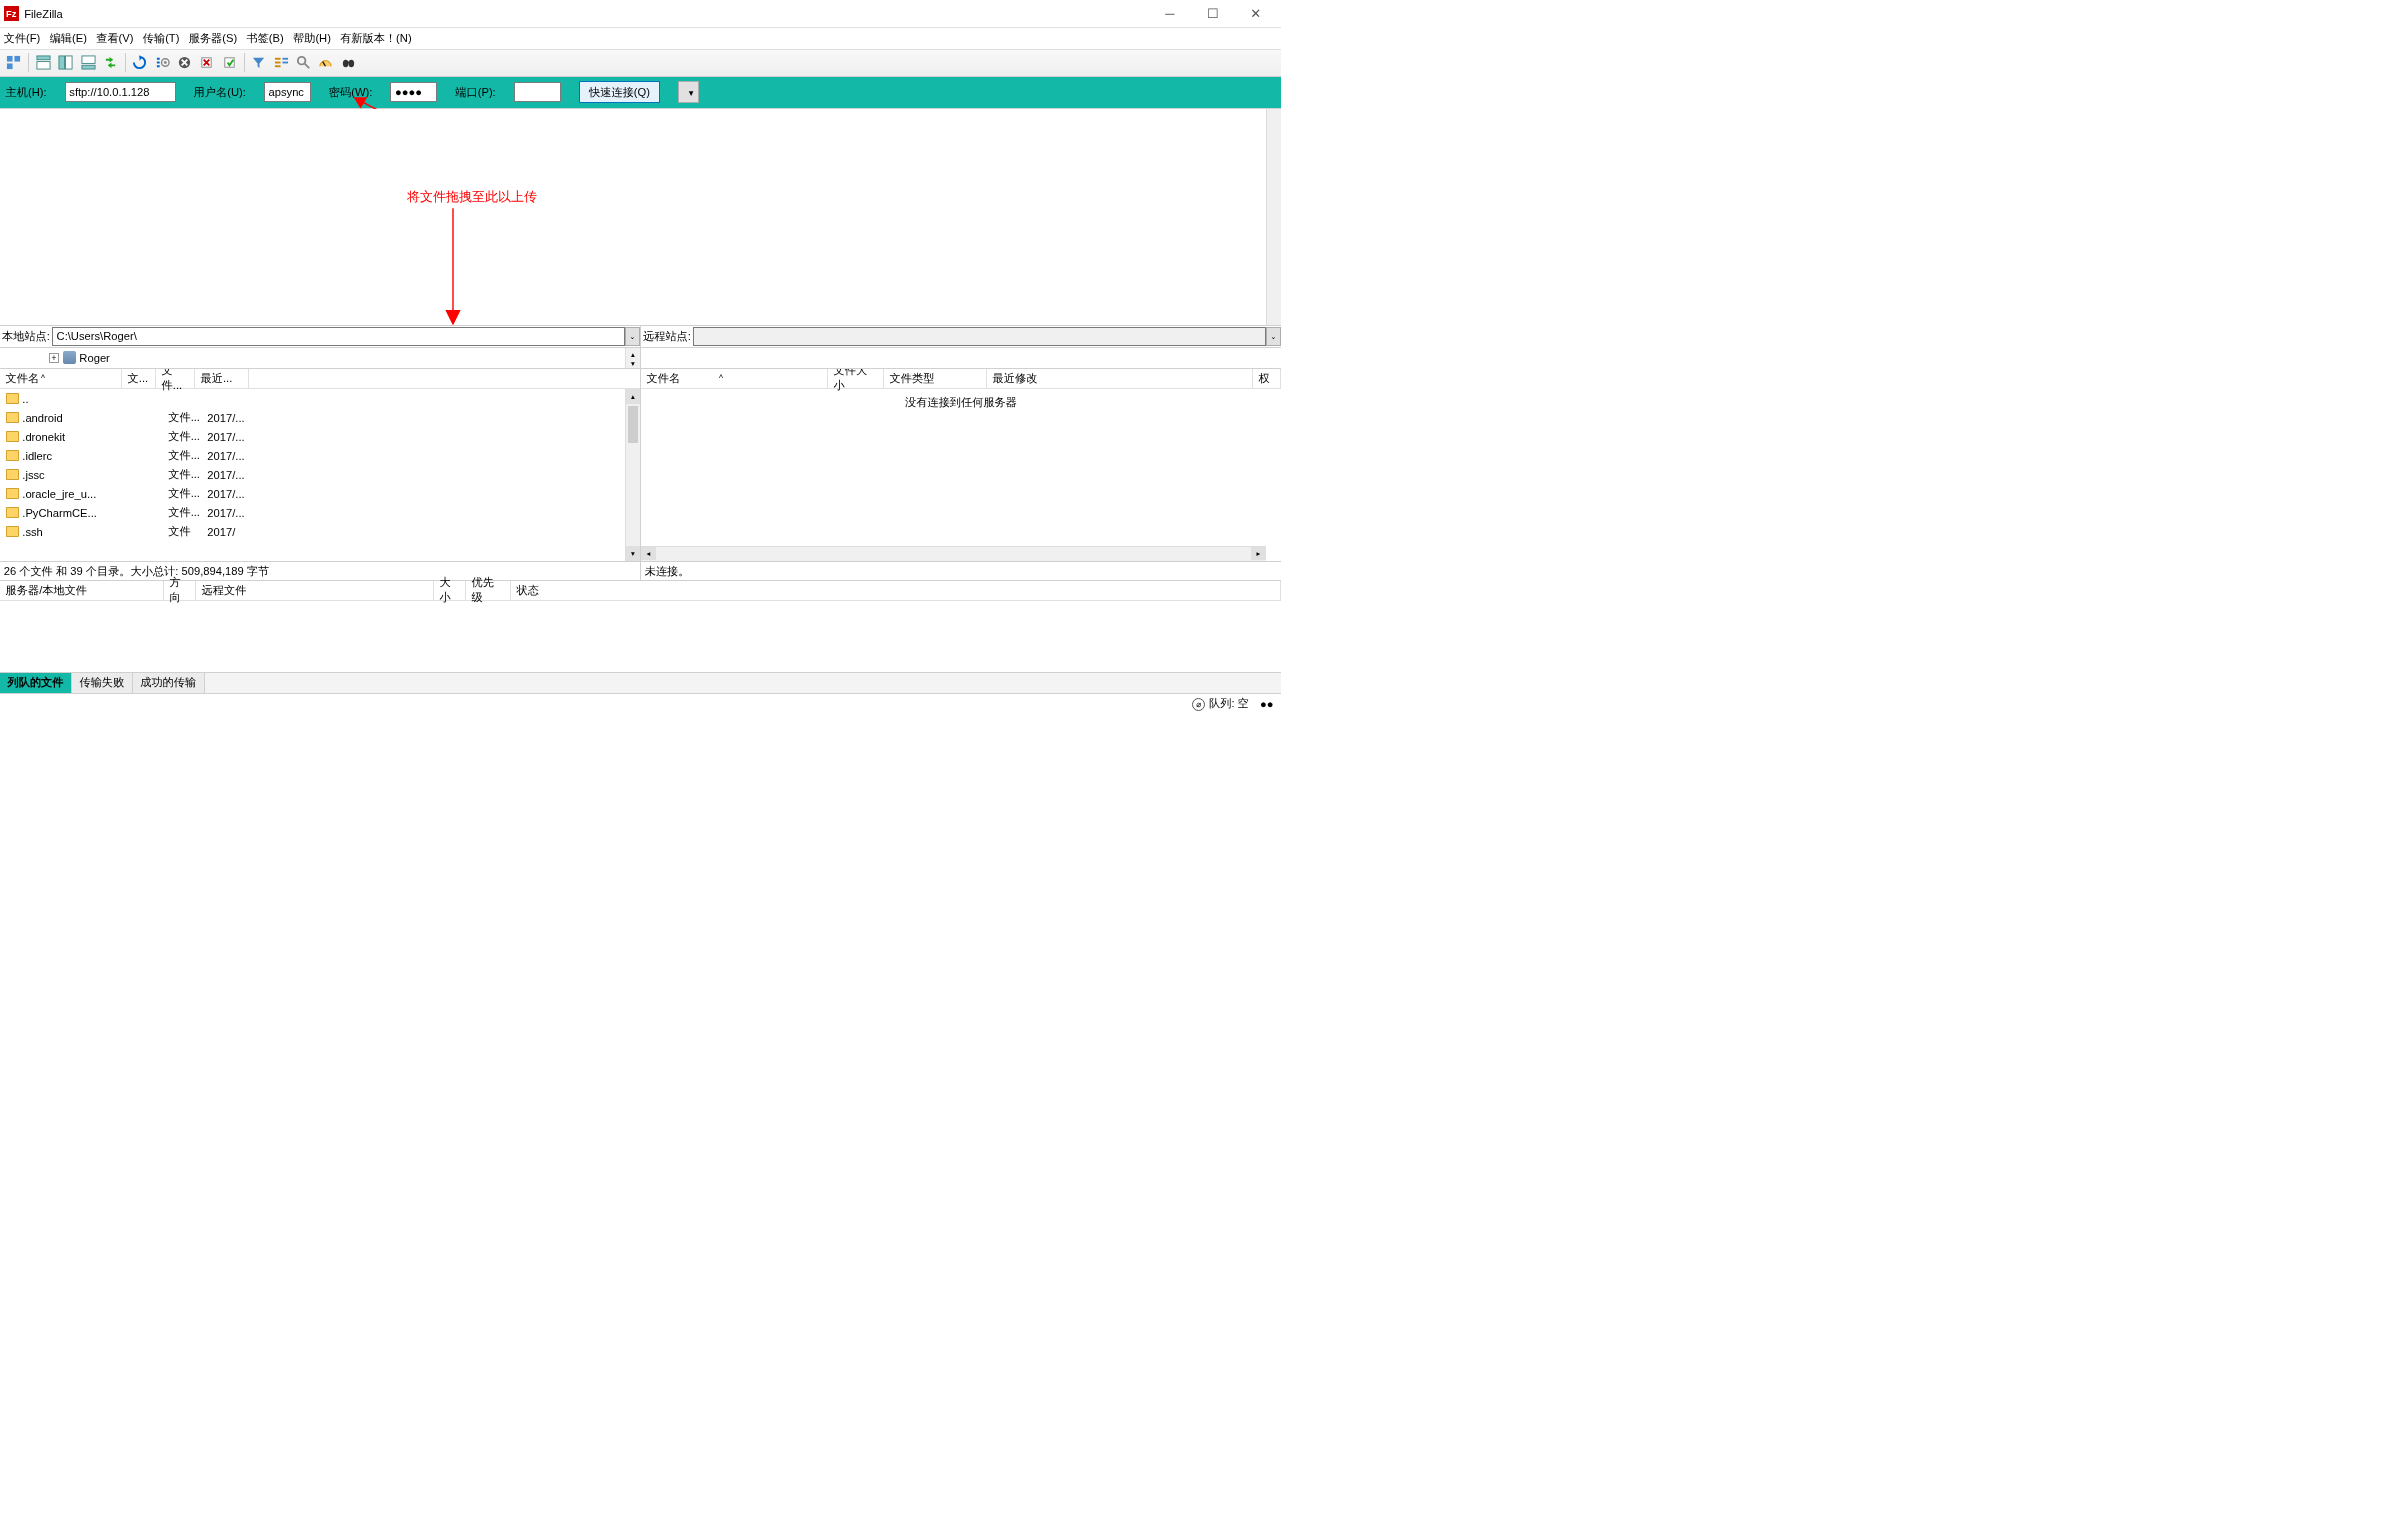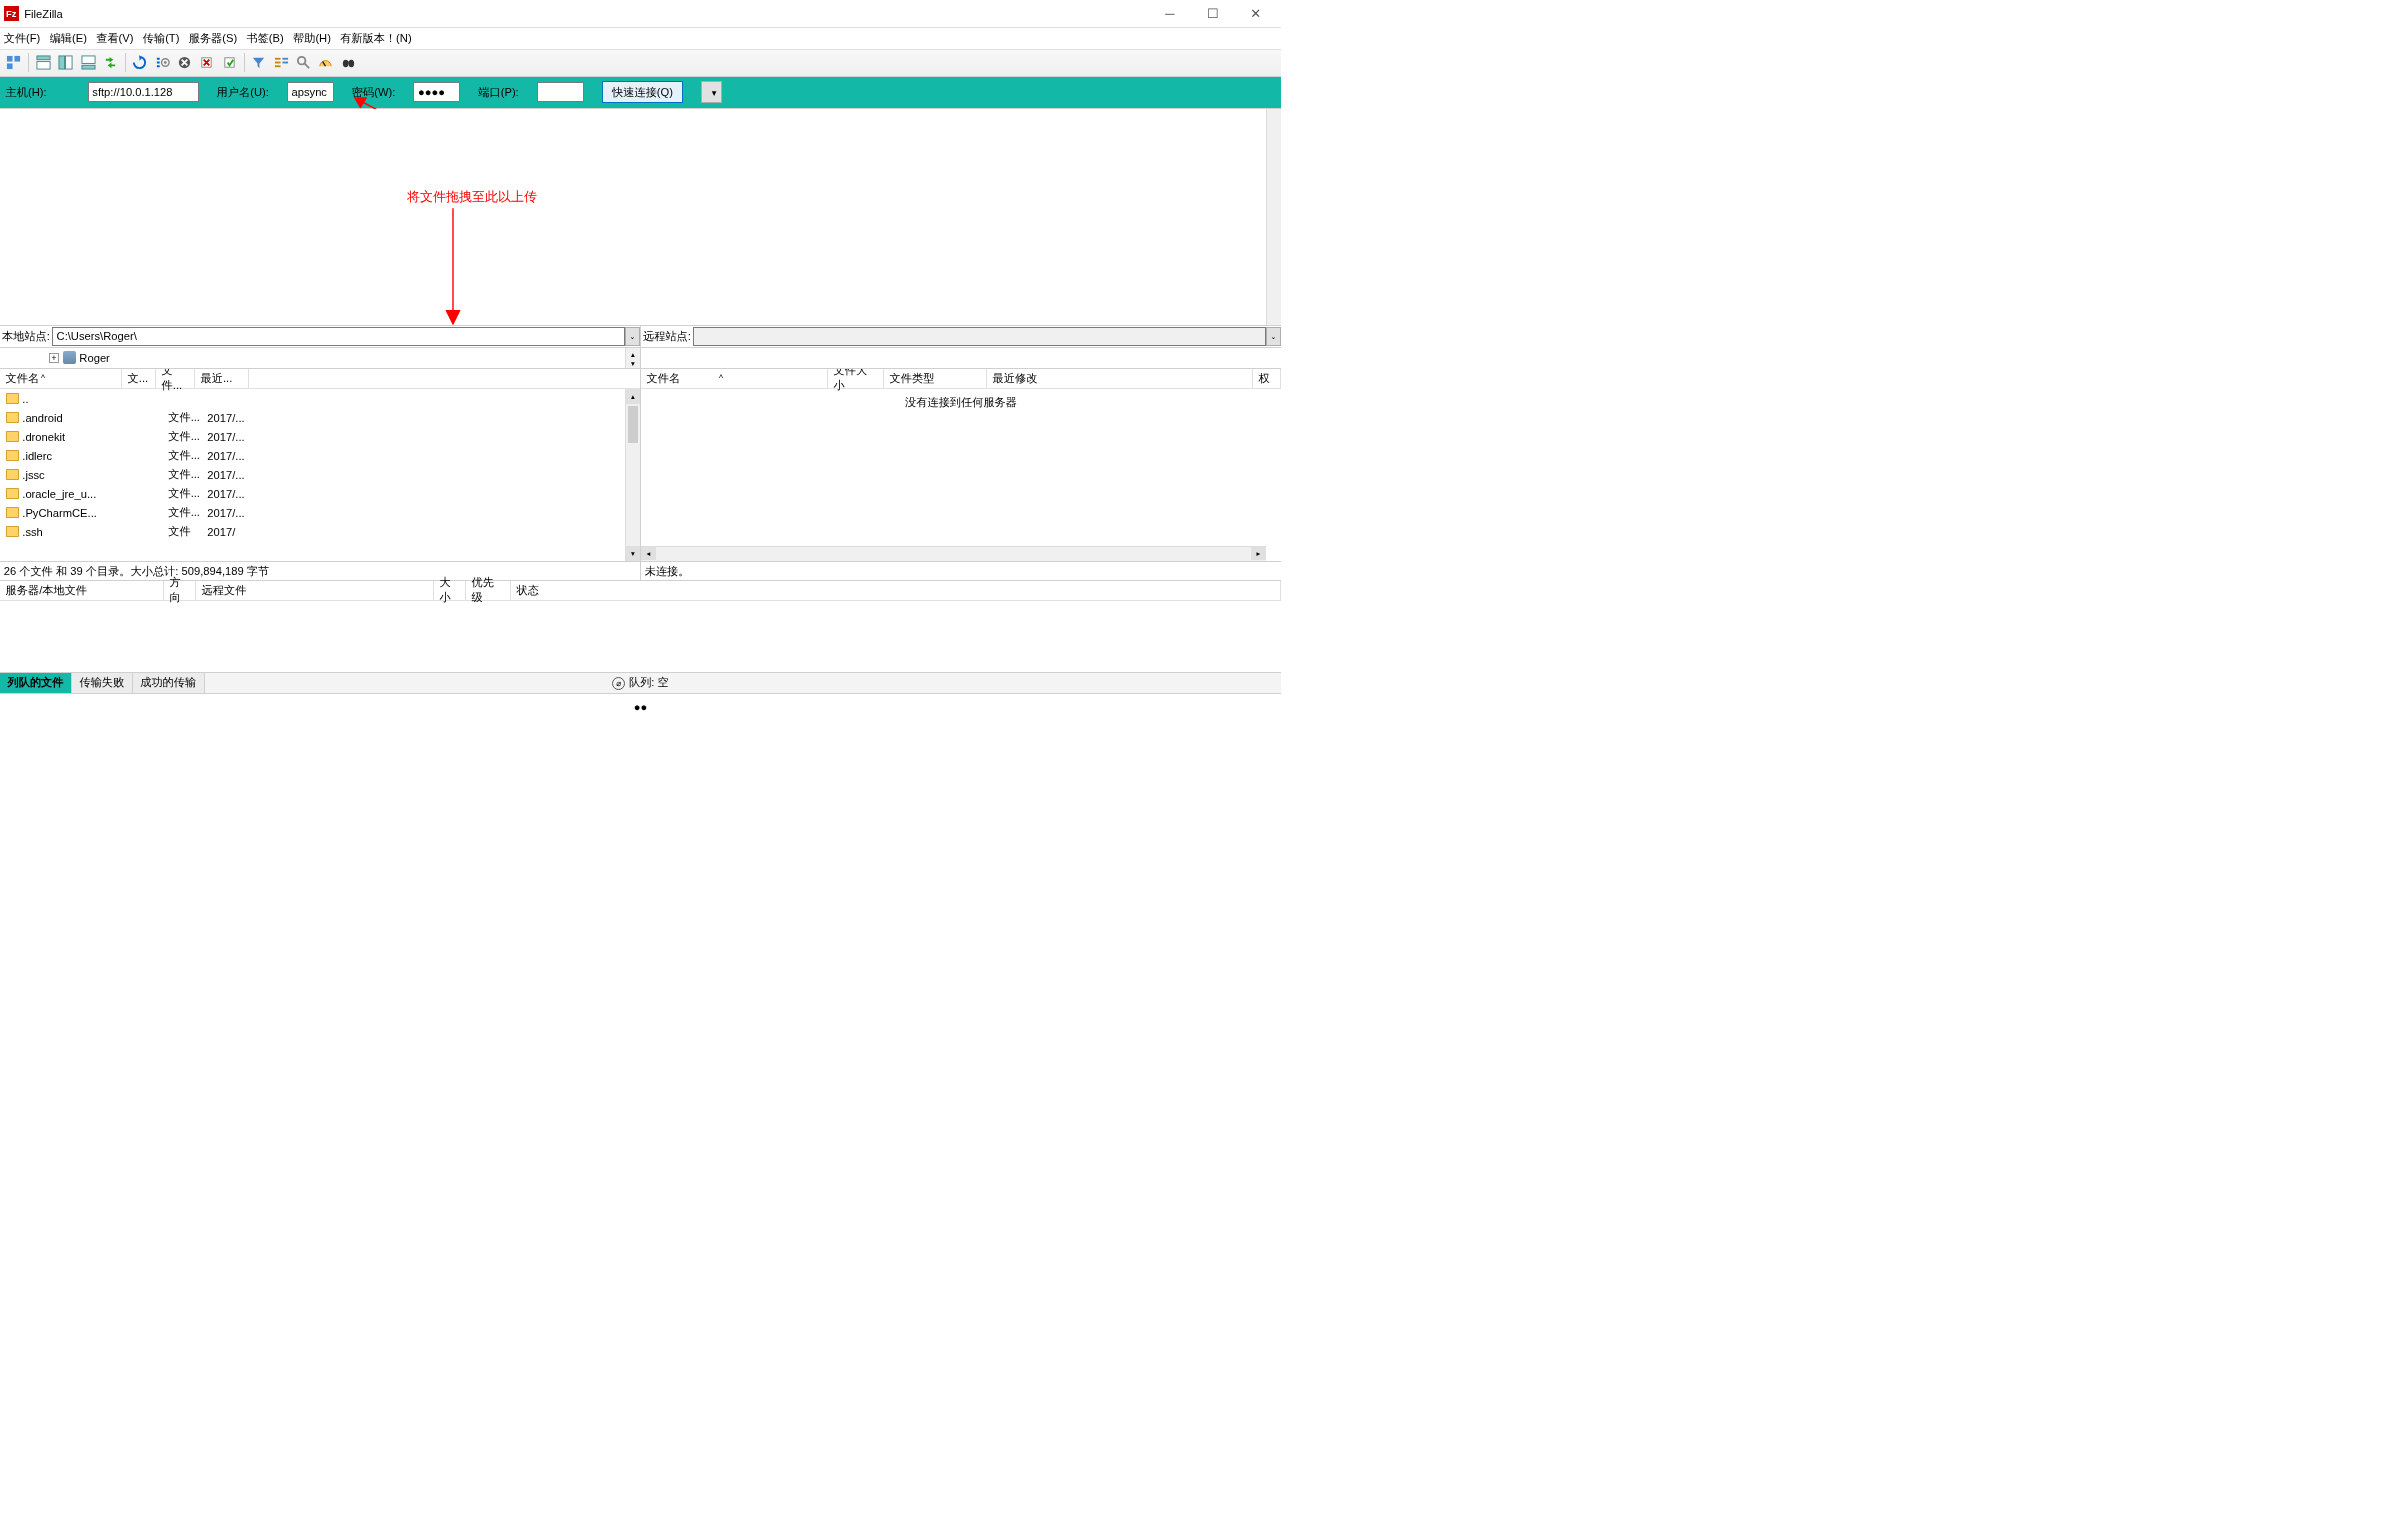--- a/index.html
+++ b/index.html
@@ -57,21 +57,21 @@
 .fh-scroll-h .s-track { flex: 1; }
 .fh-empty { text-align: center; padding: 5.6px; font-size: 11.2px; }
 .status-row { height: 19px; display: flex; border-bottom: 0.9px solid #d0d0d0; font-size: 11.2px; }
 .status-half { flex: 1; padding: 1.9px 3.7px; border-right: 0.9px solid #d0d0d0; }
 .status-half:last-child { border-right: none; }
 .queue-header { height: 20.6px; display: flex; border-bottom: 0.9px solid #e0e0e0; }
 .queue-body { height: 71px; }
 .queue-tabs { height: 20.6px; display: flex; border-top: 0.9px solid #d0d0d0; background: #f4f4f4; }
 .queue-tab { padding: 1.9px 7.5px; font-size: 11.2px; border-right: 0.9px solid #d0d0d0; background: #ececec; }
 .queue-tab.active { background: #14b8a6; font-weight: bold; }
-.statusbar { height: 20.6px; border-top: 0.9px solid #d0d0d0; display: flex; align-items: center; justify-content: flex-end; padding: 0 7.5px; font-size: 11.2px; gap: 11.2px; flex-direction: column; }
+.statusbar { height: 20.6px; border-top: 0.9px solid #d0d0d0; display: flex; align-items: center; justify-content: flex-end; padding: 0 7.5px; font-size: 11.2px; gap: 11.2px; }
 .statusbar .icon-circle { width: 13px; height: 13px; border: 0.9px solid #555; border-radius: 50%; display: inline-flex; align-items: center; justify-content: center; font-size: 8.4px; margin-right: 3.7px; }
 .disabled-input { background: #f0f0f0 !important; color: #888; }
 </style>
 </head>
 <body>
 
 <div class="titlebar">
   <div class="logo">Fz</div>
   <span class="title">FileZilla</span>
   <div class="win-controls">
@@ -188,21 +188,21 @@
       <svg viewBox="0 0 16 16">
         <ellipse cx="5" cy="9" rx="3" ry="4" fill="#333"></ellipse>
         <ellipse cx="11" cy="9" rx="3" ry="4" fill="#333"></ellipse>
         <rect x="6" y="7" width="4" height="2" fill="#333"></rect>
       </svg>
     </div>
 </div>
 
 <div class="quickconnect">
   <label>主机(H):</label>
-  <input type="text" style="width: 111px; margin-left: 23px;" value="sftp://10.0.1.128">
+  <input type="text" style="width: 111px;" value="sftp://10.0.1.128">
   <label>用户名(U):</label>
   <input type="text" style="width: 47px;" value="apsync">
   <label>密码(W):</label>
   <input type="text" style="width: 47px;" value="●●●●">
   <label>端口(P):</label>
   <input type="text" style="width: 47px;" value="">
   <button>快速连接(Q)</button>
   <button class="dropdown-btn">▾</button>
 </div>
 

